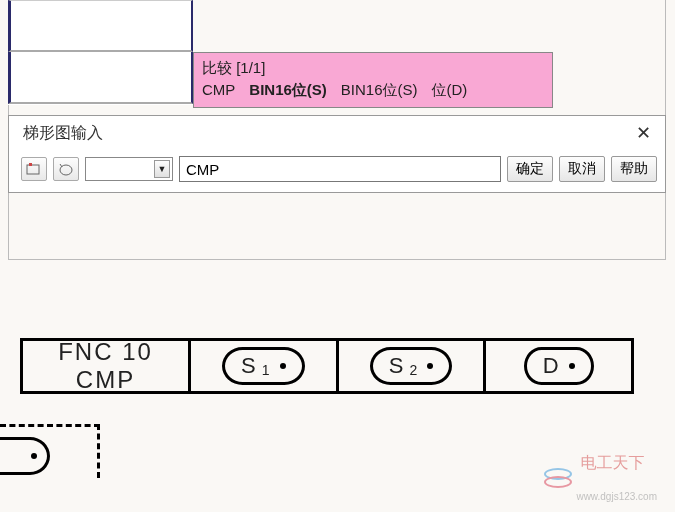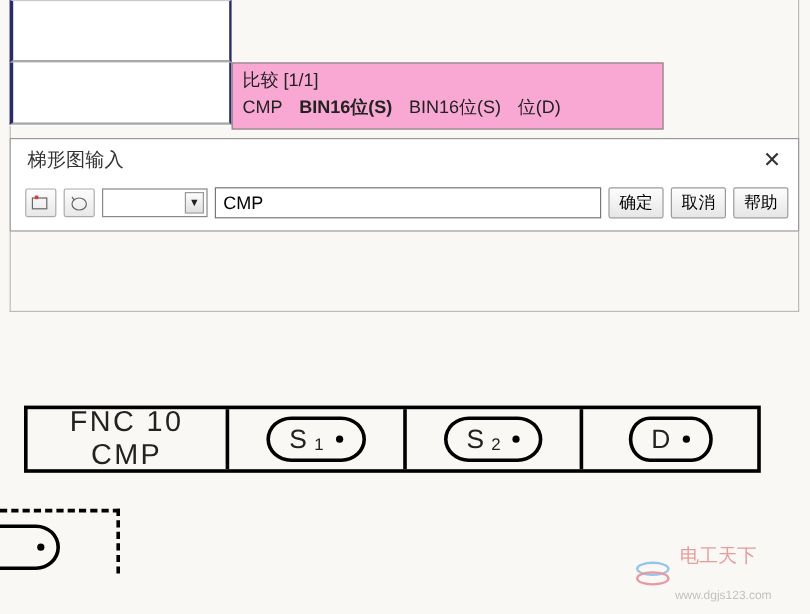--- a/index.html
+++ b/index.html
@@ -201,21 +201,21 @@
       display: flex;
       align-items: center;
       justify-content: flex-end;
       padding-right: 10px;
     }
     
     
     .watermark {
       position: absolute;
       bottom: 10px;
-      right: 32px;
+      right: 18px;
       display: flex;
       align-items: center;
       gap: 8px;
       color: #d77;
       font-size: 16px;
       opacity: 0.7;
     }
     .wm-icon {
       width: 28px; height: 20px;
       position: relative;

